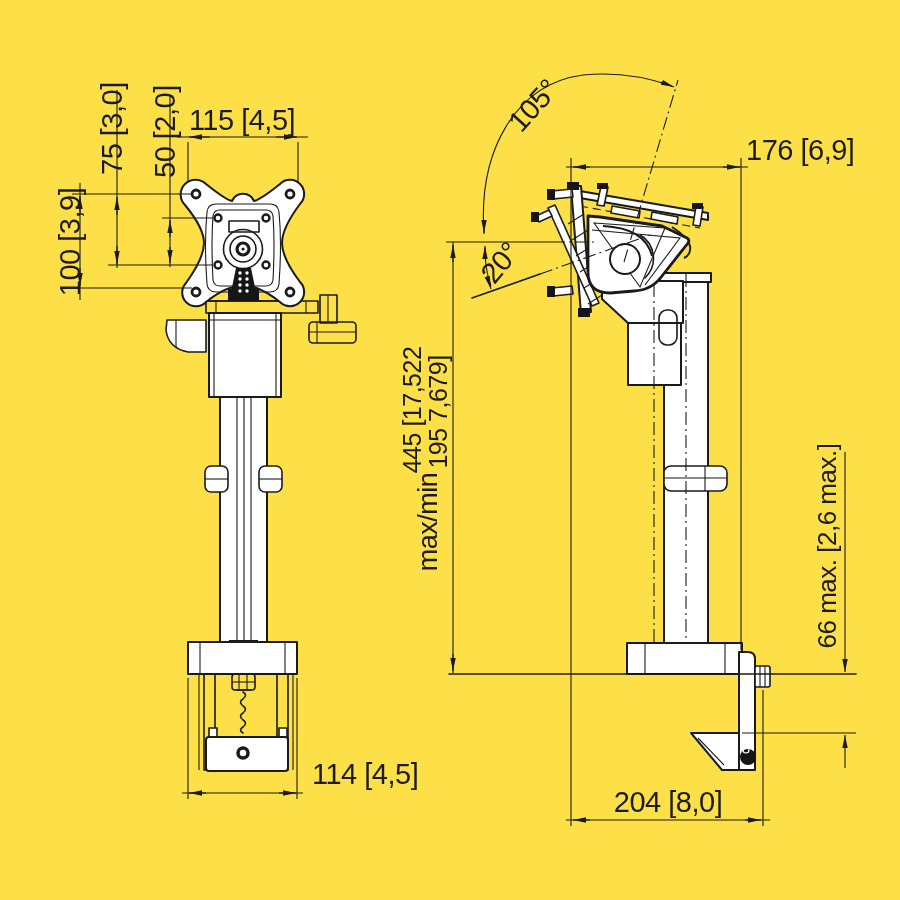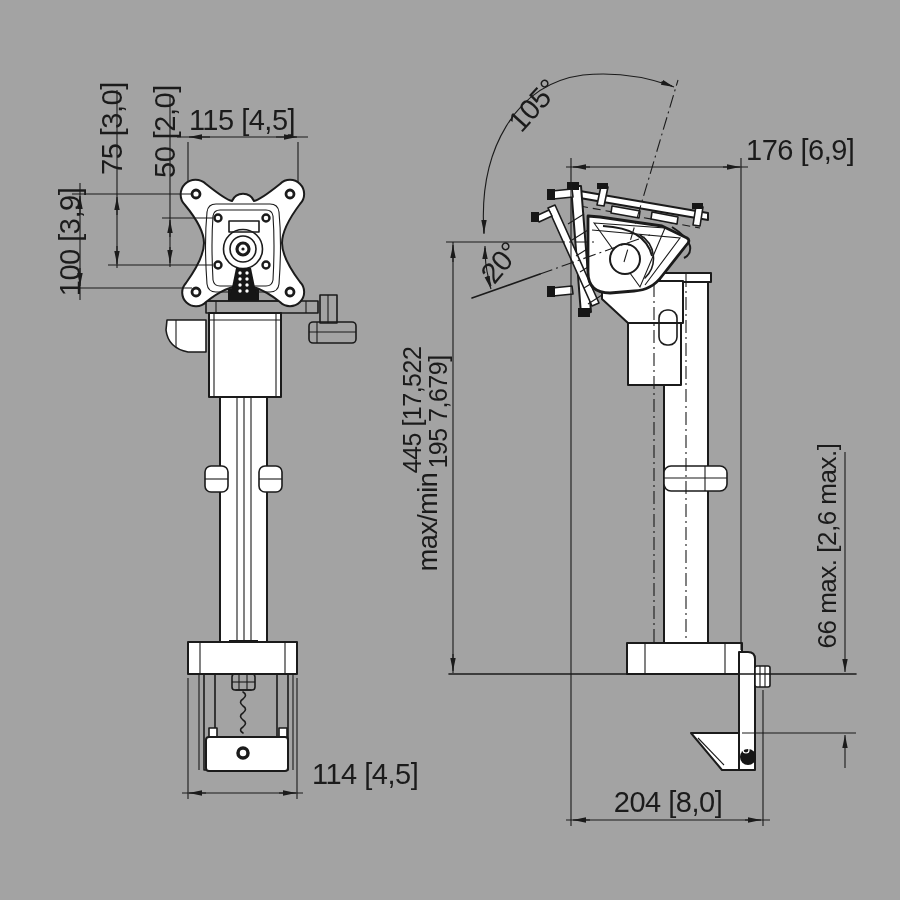--- a/index.html
+++ b/index.html
@@ -1,16 +1,16 @@
 <!DOCTYPE html>
 <html><head>
 <meta charset="utf-8">
 <style>
   html,body{margin:0;padding:0;background:#ffffff;}
-  #stage{position:relative;width:900px;height:900px;background:#a3a3a3;overflow:hidden;}
+  #stage{position:relative;width:900px;height:900px;background:#fde047;overflow:hidden;}
   svg{display:block;}
   text{font-family:"Liberation Sans",sans-serif;fill:#1b1b1b;}
   .dimtxt{font-size:29px;letter-spacing:-0.5px;}
   .dimtxt-sm{font-size:25px;letter-spacing:-0.5px;}
   .dimtxt-md{font-size:26px;letter-spacing:-0.5px;}
   .dimtxt-pref{font-size:27px;letter-spacing:-0.5px;}
   .ln{stroke:#1b1b1b;stroke-width:1.6;fill:none;stroke-linecap:round;stroke-linejoin:round;}
   .ln2{stroke:#1b1b1b;stroke-width:2;fill:none;stroke-linejoin:round;}
   .lnb{stroke:#1b1b1b;stroke-width:2.8;fill:none;stroke-linejoin:round;}
   .thin{stroke:#1b1b1b;stroke-width:1.1;fill:none;}

